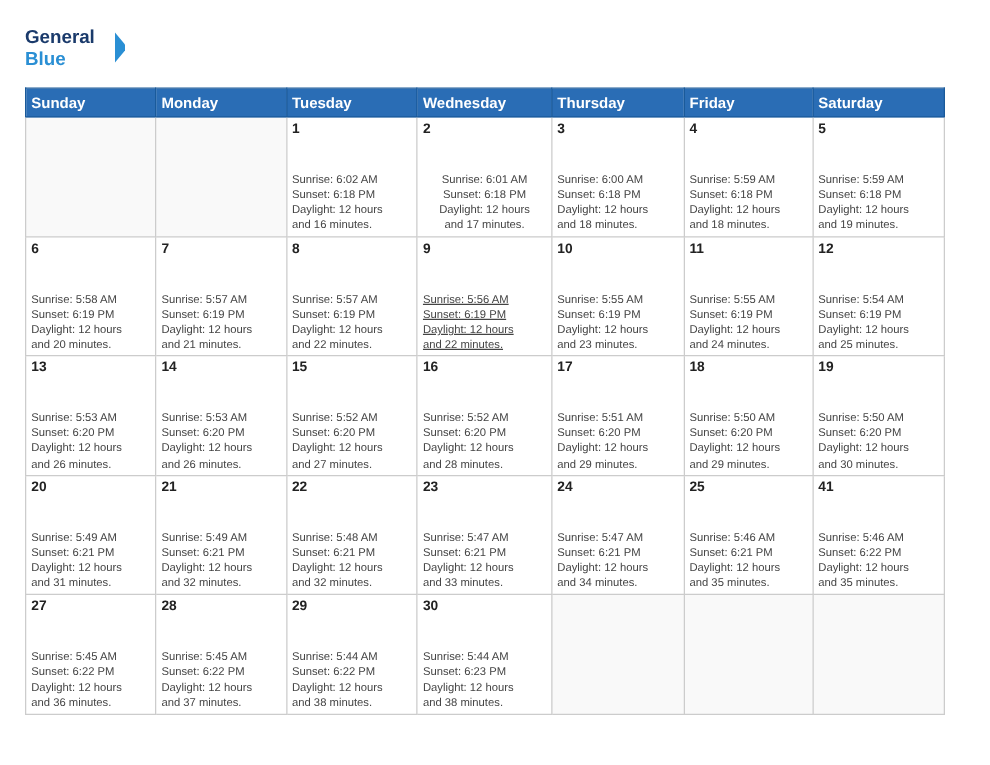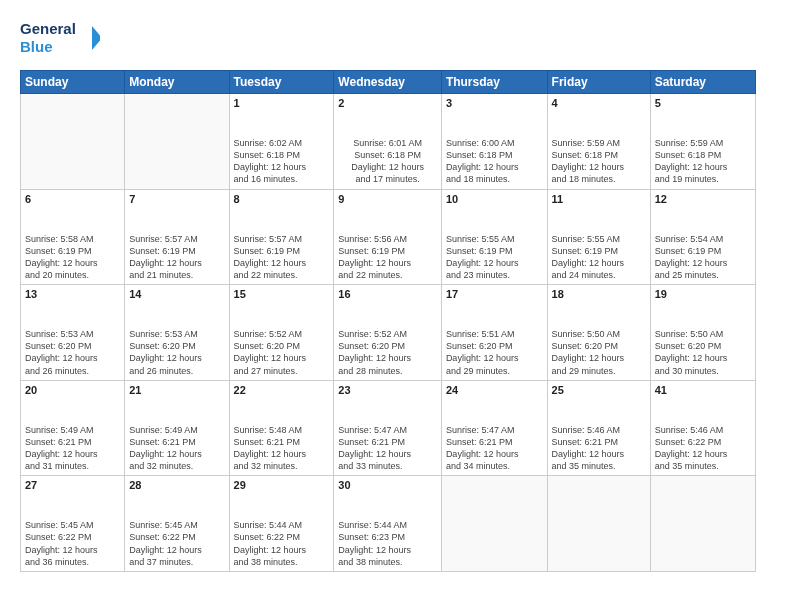--- a/index.html
+++ b/index.html
@@ -167,21 +167,21 @@
           </td>
           <td>
             <span class="day-number">8</span>
             <div class="day-info" style="white-space: pre-line;">Sunrise: 5:57 AM
 Sunset: 6:19 PM
 Daylight: 12 hours
 and 22 minutes.</div>
           </td>
           <td>
             <span class="day-number">9</span>
-            <div class="day-info" style="white-space: pre-line;">Sunrise: 5:56 AM
+            <div class="day-info" style="white-space: pre-line; text-decoration: underline;">Sunrise: 5:56 AM
 Sunset: 6:19 PM
 Daylight: 12 hours
 and 22 minutes.</div>
           </td>
           <td>
             <span class="day-number">10</span>
             <div class="day-info" style="white-space: pre-line;">Sunrise: 5:55 AM
 Sunset: 6:19 PM
 Daylight: 12 hours
 and 23 minutes.</div>

